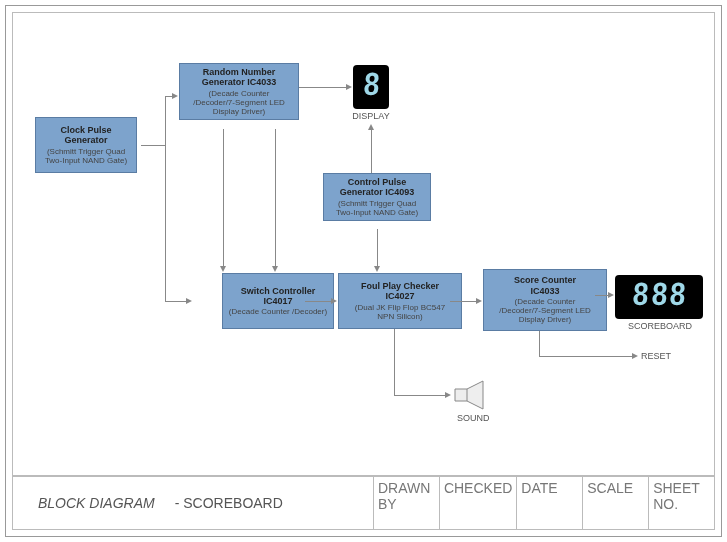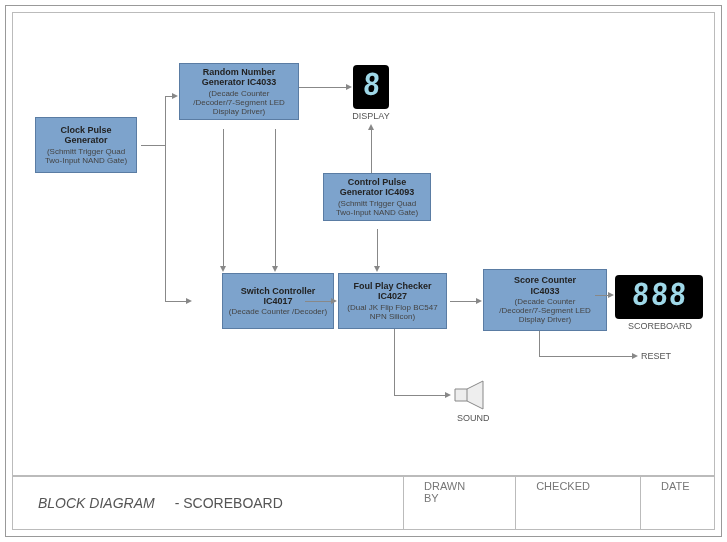--- a/index.html
+++ b/index.html
@@ -15,21 +15,21 @@
   .arrow-h, .arrow-v { position: absolute; background: #888; }
   .arrow-h { height: 1px; }
   .arrow-v { width: 1px; }
   .ah-head::after { content: ''; position: absolute; right: -5px; top: -3px; border-left: 6px solid #888; border-top: 3.5px solid transparent; border-bottom: 3.5px solid transparent; }
   .av-head-down::after { content: ''; position: absolute; bottom: -5px; left: -3px; border-top: 6px solid #888; border-left: 3.5px solid transparent; border-right: 3.5px solid transparent; }
   .av-head-up::after { content: ''; position: absolute; top: -5px; left: -3px; border-bottom: 6px solid #888; border-left: 3.5px solid transparent; border-right: 3.5px solid transparent; }
   .speaker { position: absolute; }
   .titlebar { position: absolute; left: 6px; right: 6px; bottom: 6px; height: 54px; border: 1px solid #bbb; display: flex; }
   .title-main { flex: 0 0 360px; display: flex; align-items: center; padding-left: 25px; font-size: 14px; color: #555; }
   .title-main em { font-style: italic; margin-right: 20px; }
-  .cell { flex: 1; border-left: 1px solid #bbb; font-size: 11px; color: #777; padding: 3px 20px; margin-left: 30px; }
+  .cell { flex: 1; border-left: 1px solid #bbb; font-size: 14px; color: #777; padding: 3px 4px; }
 </style>
 </head>
 <body>
 
 <div class="frame">
   <div class="canvas">
 
     <div class="block" style="left:22px; top:104px; width:102px; height:56px;">
       <div class="block-title">Clock Pulse<br>Generator</div>
       <div class="block-sub">(Schmitt Trigger Quad<br>Two-Input NAND Gate)</div>
@@ -43,21 +43,21 @@
     <div class="block" style="left:310px; top:160px; width:108px; height:48px;">
       <div class="block-title">Control Pulse<br>Generator IC4093</div>
       <div class="block-sub">(Schmitt Trigger Quad<br>Two-Input NAND Gate)</div>
     </div>
 
     <div class="block" style="left:191px; top:260px; width:112px; height:56px;margin-left:18px;">
       <div class="block-title">Switch Controller<br>IC4017</div>
       <div class="block-sub">(Decade Counter /Decoder)</div>
     </div>
 
-    <div class="block" style="left:325px; top:260px; width:109px; height:56px;">
+    <div class="block" style="left:325px; top:260px; width:124px; height:56px;">
       <div class="block-title">Foul Play Checker<br>IC4027</div>
       <div class="block-sub">(Dual JK Flip Flop BC547<br>NPN Silicon)</div>
     </div>
 
     <div class="block" style="left:470px; top:256px; width:124px; height:62px;">
       <div class="block-title">Score Counter<br>IC4033</div>
       <div class="block-sub">(Decade Counter<br>/Decoder/7-Segment LED<br>Display Driver)</div>
     </div>
 
     <div class="seg-display" style="left:340px; top:52px; width:36px; height:44px;">

